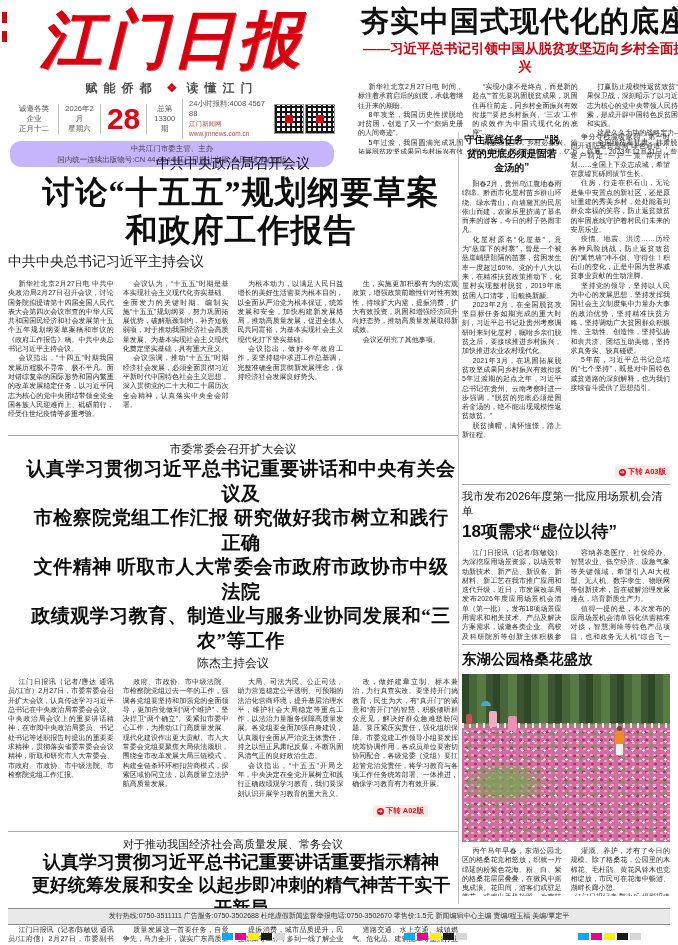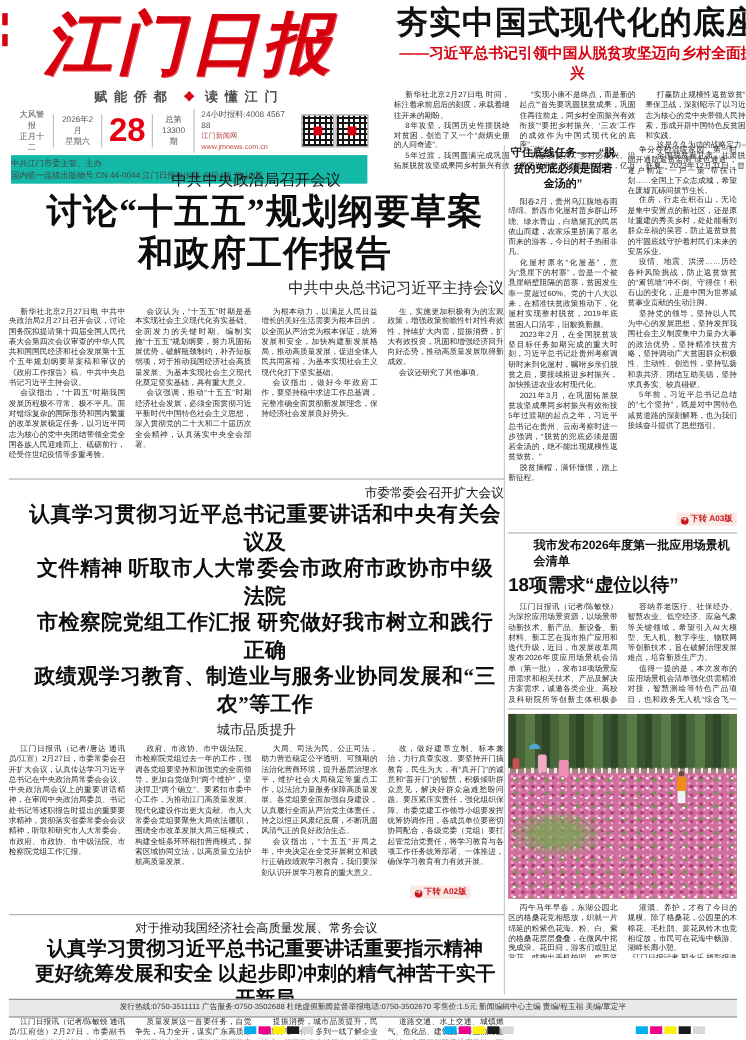--- a/index.html
+++ b/index.html
@@ -47,22 +47,22 @@
     width:28px;height:28px;position:relative;
     background:
       repeating-linear-gradient(0deg,#161616 0 2px,rgba(255,255,255,0) 2px 5px),
       repeating-linear-gradient(90deg,#161616 0 2px,#ffffff 2px 5px);
     outline:1px solid #999;
   }
   .qr::after{
     content:"";position:absolute;left:10px;top:10px;width:8px;height:8px;background:#d6000f;
   }
   .pub-bar{
-    margin-top:5px;background:#14b8a6;text-align:left;
-    font-size:7.5px;line-height:11px;color:#444;padding:2px 0;
+    margin-top:5px;background:#c4b5fd;text-align:center;
+    font-size:7.5px;line-height:11px;color:#444;padding:2px 0;border-radius:11px;
   }
 
   
   .cols{display:flex;gap:9px;}
   .col{flex:1;overflow:hidden;}
   .bodytext p{margin:0;text-indent:1.5em;text-align:justify;}
   .bodytext{font-size:7px;line-height:9.3px;color:#2b2b2b;}
   .hr{border-top:1px solid #aaa;margin:4px 0;}
   .v-divider{position:absolute;left:458px;top:132px;width:1px;height:772px;background:#c2c2c2;}
 
@@ -90,21 +90,21 @@
 
   
   .right-rail{position:absolute;left:462px;top:132px;width:208px;}
   .continuation{position:relative;height:348px;}
   .rail-subhead{
     font-size:10px;font-weight:900;color:#111;text-align:center;line-height:14px;
     margin:1px 0 4px;text-indent:0;
   }
   .continuation .jump-tag{right:0;bottom:2px;}
   .scene-article{margin-top:4px;}
-  .scene-kicker{font-size:11px;font-weight:bold;color:#111;line-height:15px;margin-left:23px;}
+  .scene-kicker{font-size:11px;font-weight:normal;color:#111;line-height:15px;}
   .scene-headline{font-size:17px;font-weight:900;color:#101010;line-height:22px;margin:2px 0 5px;}
   .scene-body{height:92px;}
   .photo-feature{margin-top:4px;}
   .photo-title{font-size:14.5px;font-weight:900;color:#101010;line-height:20px;margin:2px 0 5px;}
 
   
   .photo{
     position:relative;width:208px;height:168px;overflow:hidden;background:#cf6f9f;
   }
   .photo .trees{
@@ -143,25 +143,25 @@
 
   
   .left-main{position:absolute;left:8px;top:154px;width:450px;}
   .kicker{font-size:14px;color:#111;text-align:center;line-height:19px;}
   .serif-head{
     font-family:"Liberation Serif","DejaVu Serif",serif;font-weight:900;color:#0d0d0d;
     text-align:center;
     margin-left:16px;
   }
   .politburo-headline{font-size:32px;line-height:38px;letter-spacing:1px;}
-  .politburo-sub{font-size:14px;text-align:right;line-height:19px;margin-top:3px;}
+  .politburo-sub{font-size:14px;text-align:left;line-height:19px;margin-top:3px;}
   .politburo-body{height:152px;margin-top:8px;}
 
   .standing{position:relative;margin-top:6px;}
-  .standing .kicker{font-size:11.5px;line-height:15px;text-align:right;}
+  .standing .kicker{font-size:11.5px;line-height:15px;}
   .standing-headline{font-size:19px;line-height:24.5px;letter-spacing:.5px;}
   .standing-sub{font-size:12px;text-align:center;line-height:16px;margin-top:2px;}
   .standing-body{height:150px;margin-top:6px;}
   .standing .jump-tag{right:30px;bottom:10px;}
 
   .mayor{margin-top:5px;}
   .mayor .kicker{font-size:11px;line-height:14px;}
   .mayor-headline{font-size:18px;line-height:23px;}
   .mayor-body{height:64px;margin-top:5px;}
 
@@ -182,21 +182,21 @@
 
   <header class="mast-left">
     <div class="paper-title">江门日报</div>
     <div class="slogan">
       <span>赋能侨都</span>
       <span class="mark">❖</span>
       <span>读懂江门</span>
     </div>
     <div class="date-row">
       <div class="date-cell">
-        <div>大风警报</div>
+        <div>诚邀各类企业</div>
         <div>正月十二</div>
       </div>
       <div class="date-cell">
         <div>2026年2月</div>
         <div>星期六</div>
       </div>
       <div class="day-number">28</div>
       <div class="date-cell">
         <div>总第</div>
         <div>13300期</div>
@@ -277,20 +277,21 @@
         <div class="col">
             <p>容纳养老医疗、社保经办、智慧农业、低空经济、应急气象等关键领域，希望引入AI大模型、无人机、数字孪生、物联网等创新技术，旨在破解治理发展难点，培育新质生产力。</p>
             <p>值得一提的是，本次发布的应用场景机会清单强化供需精准对接，智慧测绘等特色产品项目，也和政务无人机“综合飞一次”等场景应用。此外，多数场景均明确绩效提升、成本控制等量化目标，并提供清晰对接渠道，便于企业精准参与，推动科技创新与产业应用双向奔赴。</p>
           </div>
       </div>
     </section>
 
     <div class="hr"></div>
 
     <section class="photo-feature">
+      <div class="photo-title">东湖公园格桑花盛放</div>
       <div class="photo">
         <div class="trees"></div>
         <div class="fence"></div>
         <div class="field"></div>
         <div class="green-patch"></div>
         <div class="figure fig-umbrella"></div>
         <div class="figure fig-red-small"></div>
         <div class="figure fig-pink1"></div>
         <div class="figure fig-pink2"></div>
         <div class="figure fig-orange"></div>
@@ -332,24 +333,24 @@
             <p>会议还研究了其他事项。</p>
           </div>
       </div>
     </section>
 
     <div class="hr"></div>
 
     <section class="standing">
       <div class="kicker">市委常委会召开扩大会议</div>
       <div class="serif-head standing-headline">认真学习贯彻习近平总书记重要讲话和中央有关会议及</div>
+      <div class="serif-head standing-headline">市检察院党组工作汇报 研究做好我市树立和践行正确</div>
       <div class="serif-head standing-headline">文件精神 听取市人大常委会市政府市政协市中级法院</div>
-      <div class="serif-head standing-headline">市检察院党组工作汇报 研究做好我市树立和践行正确</div>
       <div class="serif-head standing-headline">政绩观学习教育、制造业与服务业协同发展和“三农”等工作</div>
-      <div class="standing-sub">城市品质提升</div>
+      <div class="standing-sub">陈杰主持会议</div>
       <div class="cols bodytext standing-body">
         <div class="col">
             <p>江门日报讯（记者/唐达 通讯员/江宣）2月27日，市委常委会召开扩大会议，认真传达学习习近平总书记在中央政治局常委会会议、中央政治局会议上的重要讲话精神，在审阅中央政治局委员、书记处书记等述职报告时提出的重要要求精神，贯彻落实省委常委会会议精神，听取和研究市人大常委会、市政府、市政协、市中级法院、市检察院党组工作汇报。</p>
           </div>
         <div class="col">
             <p>政府、市政协、市中级法院、市检察院党组过去一年的工作，强调各党组要坚持和加强党的全面领导，更加自觉做到“两个维护”，坚决捍卫“两个确立”。要紧扣市委中心工作，为推动江门高质量发展、现代化建设作出更大贡献。市人大常委会党组要聚焦大局依法履职，围绕全市改革发展大局三链模式，构建全链条环环相扣营商模式，探索区域协同立法，以高质量立法护航高质量发展。</p>
           </div>
         <div class="col">
             <p>大局、司法为民、公正司法，助力营造稳定公平透明、可预期的法治化营商环境，提升基层治理水平，维护社会大局稳定等重点工作，以法治力量服务保障高质量发展。各党组要全面加强自身建设，认真履行全面从严治党主体责任，持之以恒正风肃纪反腐，不断巩固风清气正的良好政治生态。</p>
             <p>会议指出，“十五五”开局之年，中央决定在全党开展树立和践行正确政绩观学习教育，我们要深刻认识开展学习教育的重大意义。</p>

